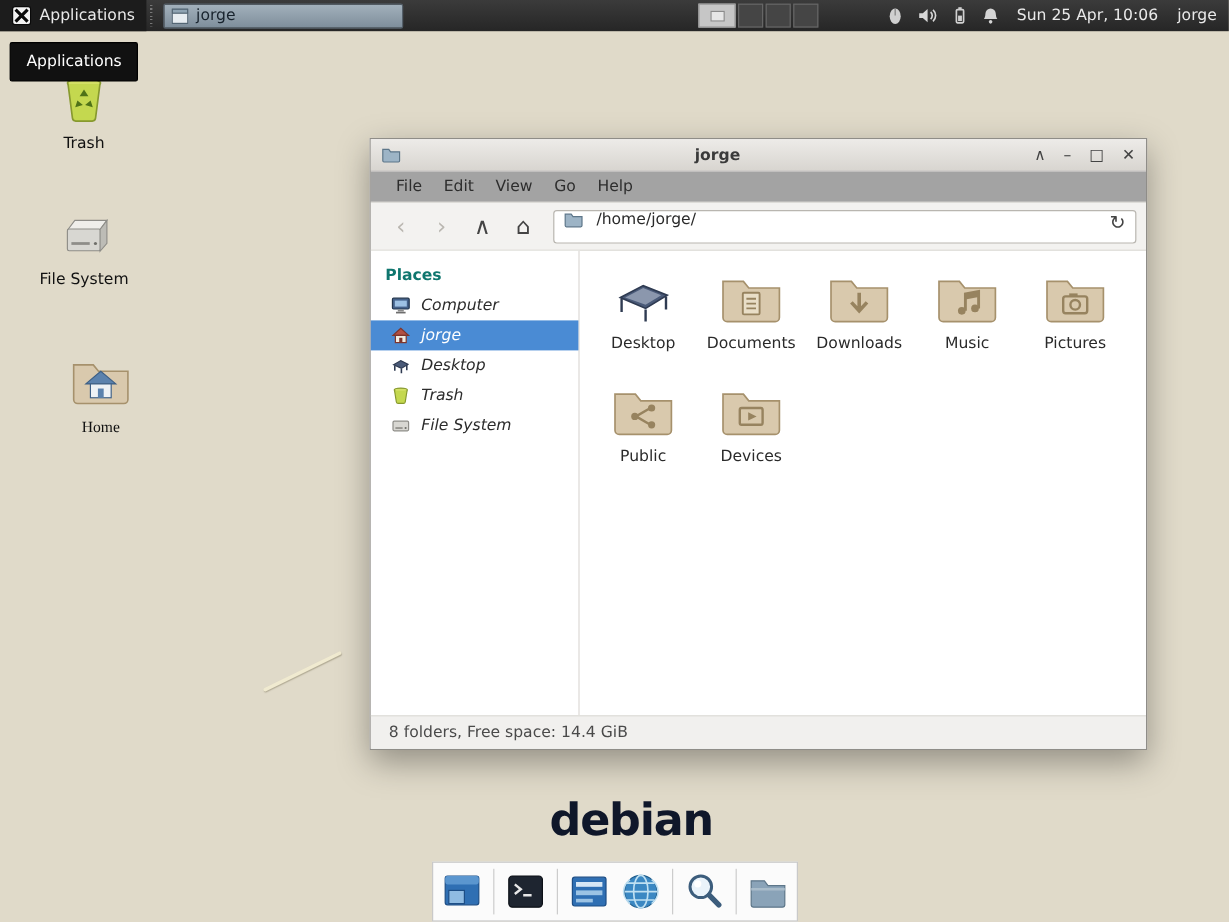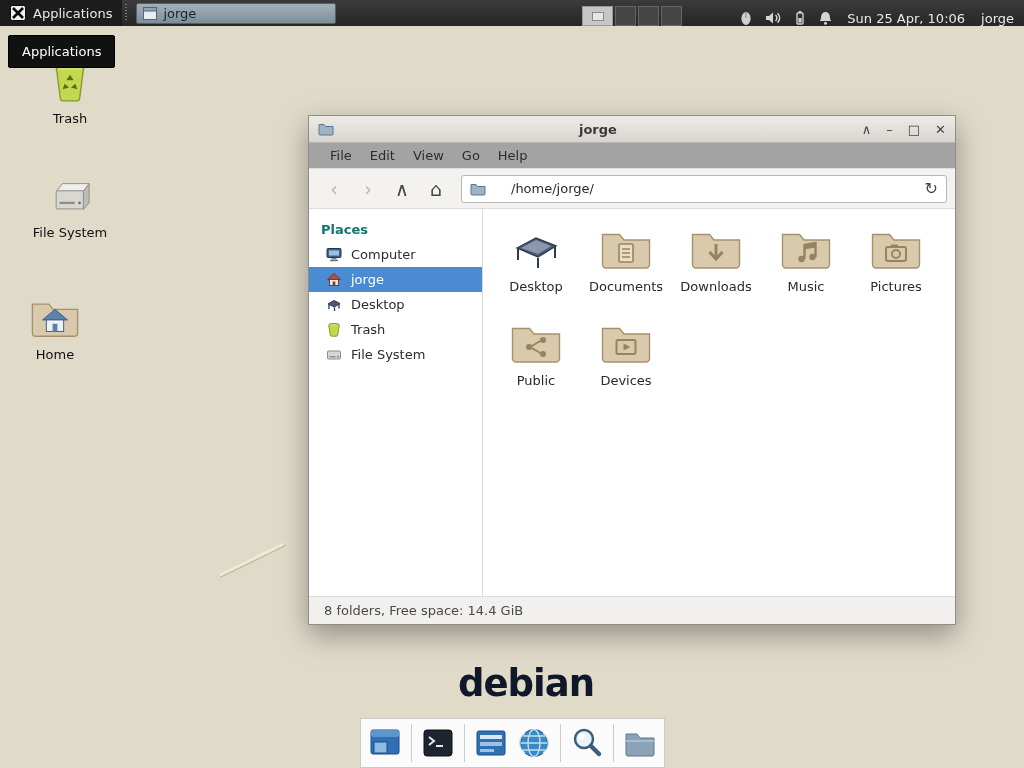--- a/index.html
+++ b/index.html
@@ -21,42 +21,42 @@
     padding: 0 10px; background: #1c1c1c; cursor: default; }
   .apps-logo { width: 16px; height: 16px; }
   .panel-sep { width: 5px; height: 18px; margin: 0 3px;
     background: repeating-linear-gradient(#777 0 1px, transparent 1px 3px);
     width: 2px; }
   .task-button { margin-left: 6px; width: 200px; height: 21px;
     background: linear-gradient(#a2b0bb, #7e8e9b);
     border: 1px solid #55606a; border-radius: 2px;
     color: #18232d; display: flex; align-items: center; gap: 6px;
     padding: 0 6px; }
-  .panel-right { margin-left: auto; display: flex; align-items: flex-end; height: 100%; }
+  .panel-right { margin-left: auto; display: flex; align-items: center; height: 100%; }
   .pager { display: flex; align-items: center; gap: 2px; margin-right: 56px; }
   .pager-ws { width: 21px; height: 20px; background: #454545; border: 1px solid #666; position: relative; }
   .pager-ws.active { width: 31px; background: #c6c6c6; border-color: #9a9a9a; }
   .pager-ws.active .mini-win { position: absolute; left: 9px; top: 5px; width: 12px; height: 9px;
     background: #e6e6e6; border: 1px solid #8b8b8b; }
   .tray { display: flex; align-items: center; gap: 11px; margin-right: 14px; }
   .tray svg { display: block; }
   .clock { margin-right: 16px; white-space: nowrap; }
   .user-label { margin-right: 10px; }
 
   
   .tooltip { position: absolute; left: 8px; top: 35px; z-index: 60;
     background: #111; color: #fff; border: 1px solid #000;
     padding: 8px 13px; border-radius: 2px; }
 
   
   .desk-icon { position: absolute; width: 96px; text-align: center; z-index: 5; }
   .desk-icon .di-label { margin-top: 4px; color: #111; }
   #di-trash { left: 22px; top: 60px; }
   #di-fs    { left: 22px; top: 176px; }
-  #di-home  { left: 7px; top: 296px; }
+  #di-home  { left: 36px; top: 296px; font-family: Liberation Serif, serif; }
 
   
   .scratch { position: absolute; left: 216px; top: 558px; width: 72px; height: 3px;
     background: #f0ead0; border-radius: 2px; transform: rotate(-26deg);
     box-shadow: 0 1px 1px rgba(90,80,50,.35); }
 
   
   .window { position: absolute; left: 308px; top: 115px; width: 648px; height: 510px;
     background: #fff; border: 1px solid #8f8d88; box-shadow: 0 10px 26px rgba(0,0,0,.35);
     display: flex; flex-direction: column; z-index: 20; }
@@ -68,29 +68,29 @@
   .menubar { height: 26px; flex: 0 0 26px; background: #a3a3a3; border-bottom: 1px solid #e0deda;
     display: flex; align-items: center; padding-left: 12px; color: #2d2d2d; }
   .menu-item { padding: 4px 9px; }
   .toolbar { height: 40px; flex: 0 0 40px; background: #f3f2f0; border-bottom: 1px solid #dedcd8;
     display: flex; align-items: center; padding: 0 8px; }
   .nav-btn { width: 34px; height: 30px; display: flex; align-items: center; justify-content: center;
     font-size: 19px; color: #444; }
   .nav-btn.disabled { color: #bab7b1; }
   .pathbar { flex: 1; height: 28px; margin-left: 8px; background: #fff;
     border: 1px solid #b9b6b0; border-radius: 3px;
-    display: flex; align-items: center; gap: 25px; padding: 0 8px; color: #2a2a2a; }
+    display: flex; gap: 11px; padding: 0 8px; color: #2a2a2a; }
   .pb-text { flex: 1; }
   .pb-reload { font-size: 16px; color: #444; }
 
   .body-area { flex: 1; display: flex; min-height: 0; }
   .sidebar { width: 174px; flex: 0 0 174px; background: #fff; border-right: 1px solid #dcdad6;
     padding-top: 6px; color: #2c2c2c; }
   .side-header { font-weight: bold; padding: 7px 12px 5px 12px; color: #0f766e; }
-  .side-item { display: flex; align-items: center; gap: 9px; padding: 5px 10px 5px 17px; }
+  .side-item { display: flex; align-items: center; gap: 9px; padding: 5px 10px 5px 17px; font-style: italic; }
   .side-item svg { flex: 0 0 16px; }
   .side-item.selected { background: #4a8bd4; color: #fff; }
 
   .files { flex: 1; padding: 12px 8px; display: flex; flex-wrap: wrap; align-content: flex-start; }
   .file-item { width: 90px; height: 88px; display: flex; flex-direction: column; align-items: center;
     margin-bottom: 6px; }
   .fi-icon { width: 52px; height: 48px; margin-top: 4px; }
   .fi-label { margin-top: 6px; color: #2a2a2a; }
 
   .statusbar { height: 28px; flex: 0 0 28px; background: #f1f0ee; border-top: 1px solid #dedcd8;

